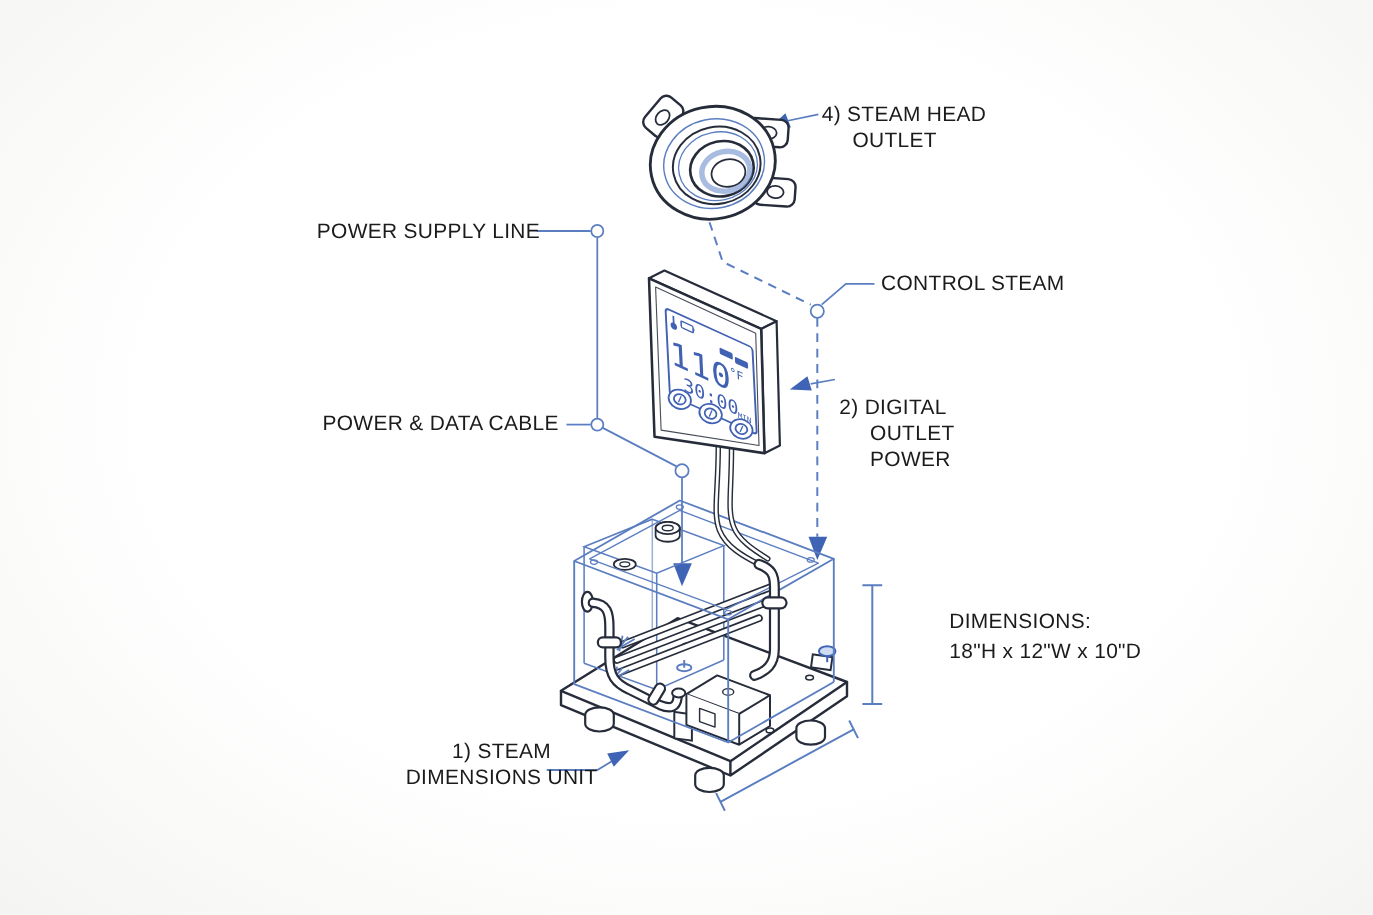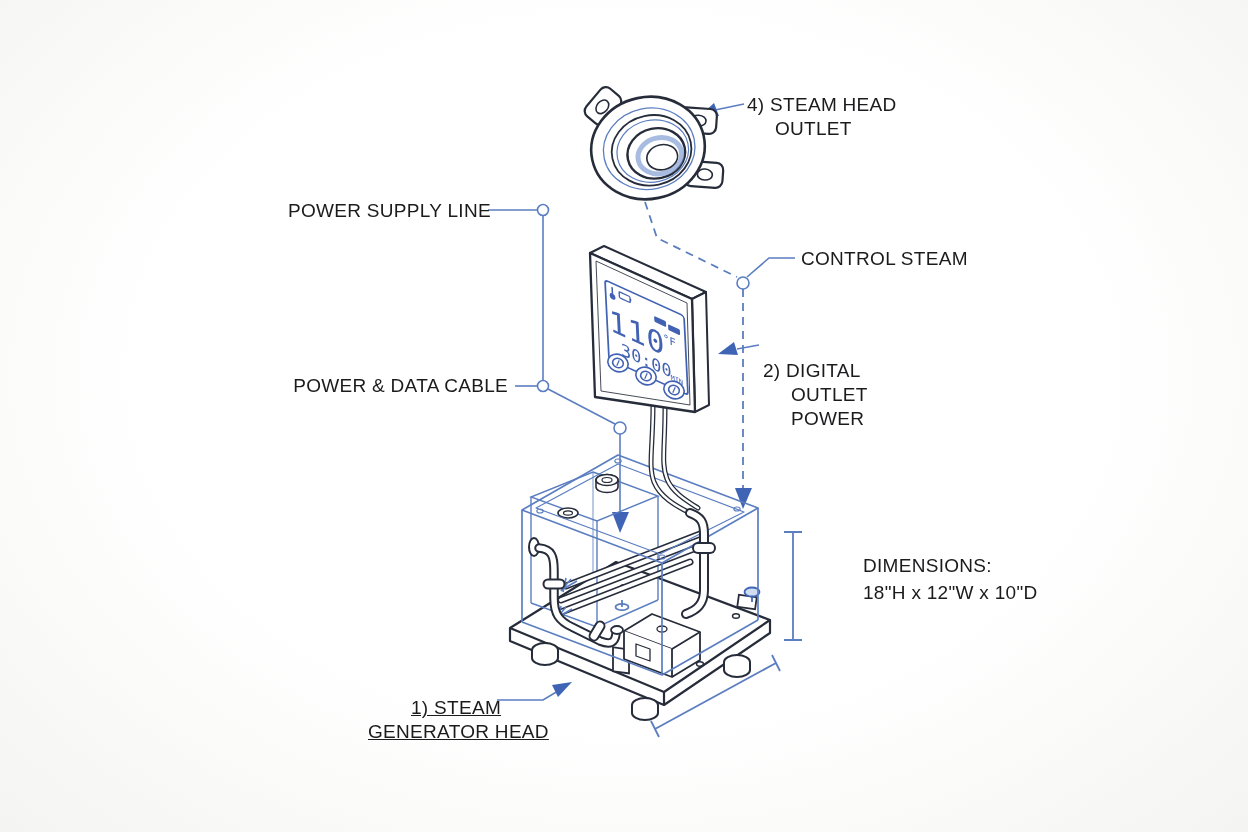--- a/index.html
+++ b/index.html
@@ -270,18 +270,18 @@
     <div>2) DIGITAL</div>
     <div class="indent">OUTLET</div>
     <div class="indent">POWER</div>
   </div>
 
   <div class="lbl" style="left:819px;top:552px;line-height:27px;margin-left:44px;">
     <div>DIMENSIONS:</div>
     <div>18"H x 12"W x 10"D</div>
   </div>
 
-  <div class="lbl center" style="left:368px;top:696px;width:176px;text-decoration:underline;">
+  <div class="lbl center" style="left:368px;top:672px;width:176px;">
     <div>1) STEAM</div>
-    <div>GENERATOR HEAD</div>
+    <div>DIMENSIONS UNIT</div>
   </div>
 
 </div>
 
 </body></html>

